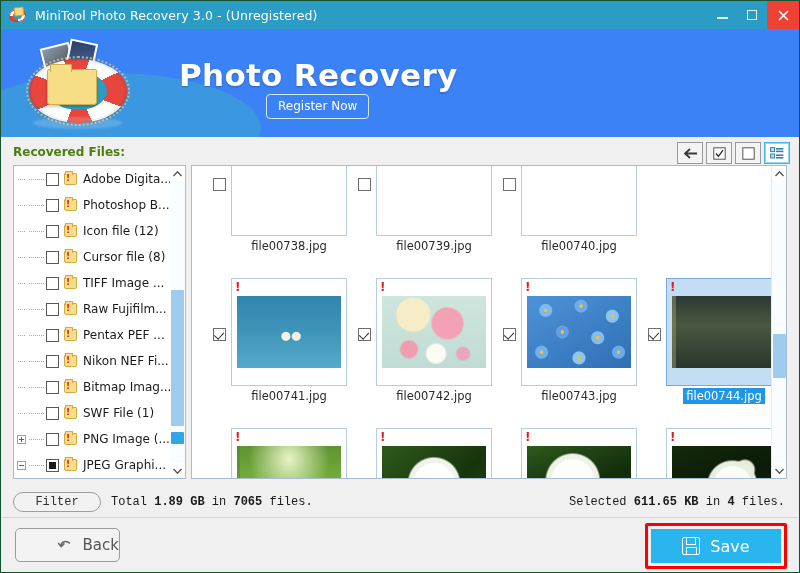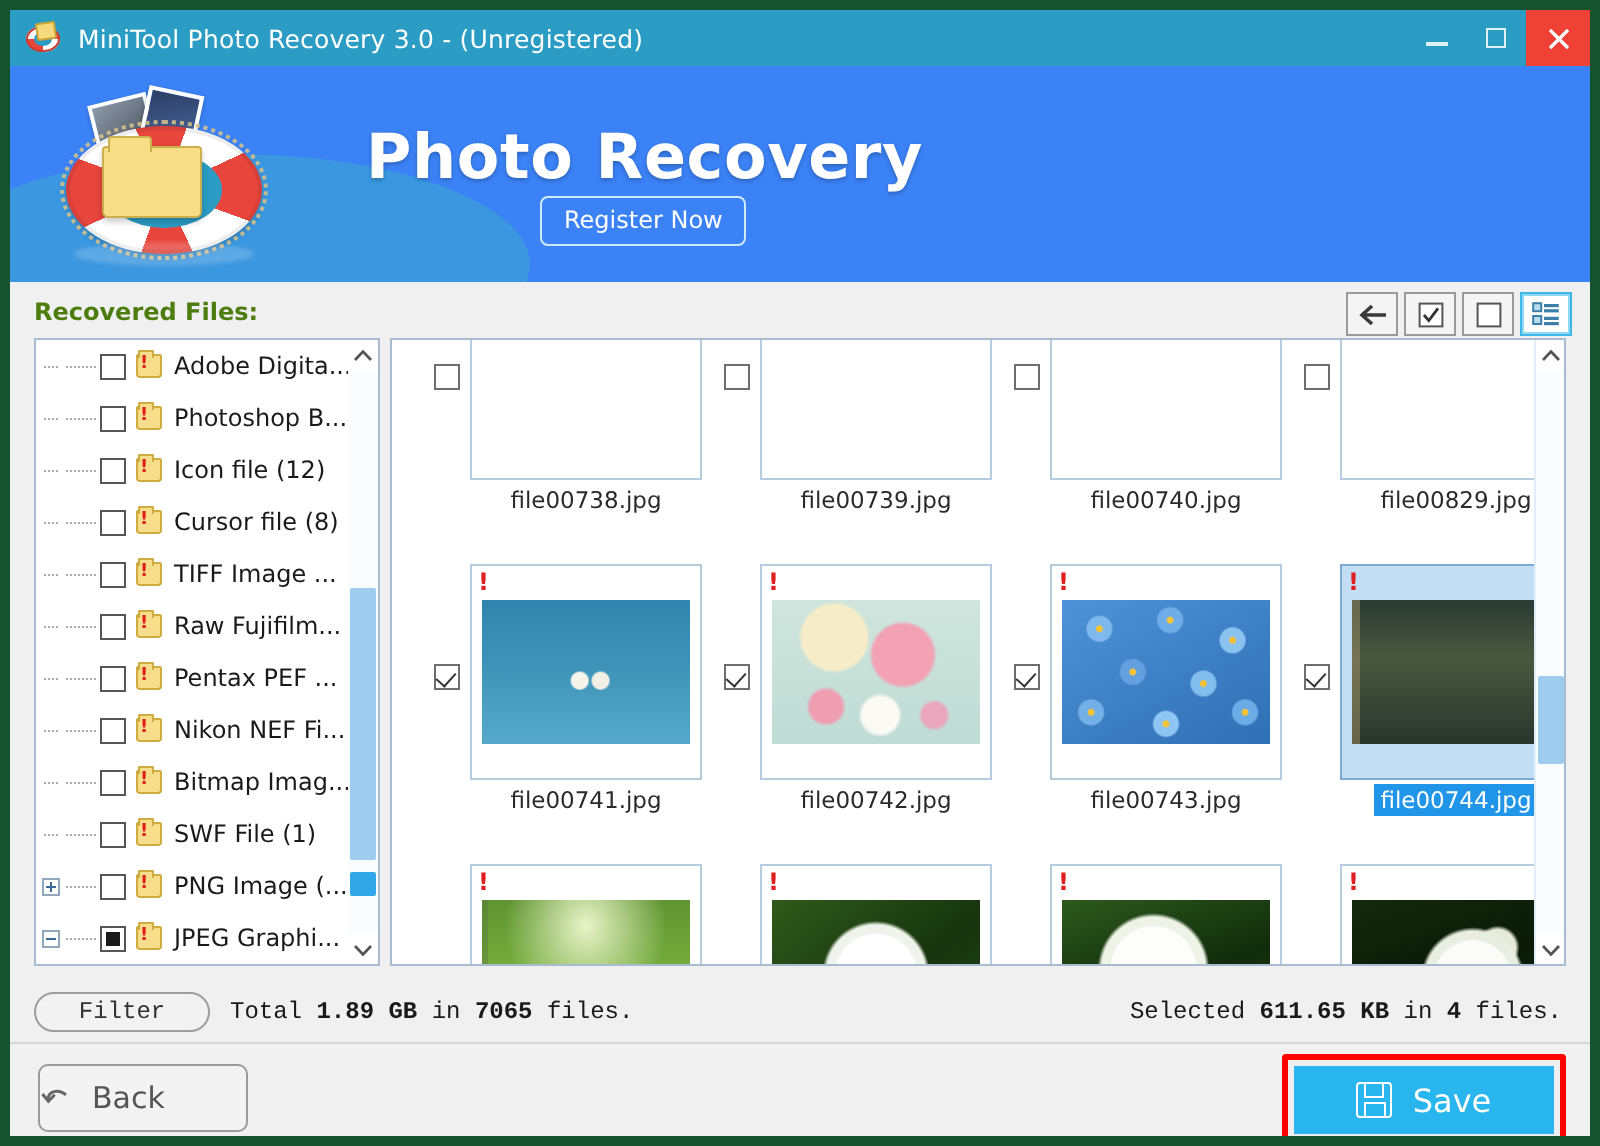--- a/index.html
+++ b/index.html
@@ -5,21 +5,21 @@
   * { box-sizing: border-box; margin:0; padding:0; }
   html,body { width:800px; height:573px; overflow:hidden; }
   body {
     font-family: "DejaVu Sans", "Liberation Sans", sans-serif;
     font-size: 12px;
     background:#f0f0f0;
     color:#1a1a1a;
     -webkit-font-smoothing: antialiased;
   }
   .app { position:relative; width:800px; height:573px; background:#f0f0f0;
-         border:5px solid #14532d; overflow:hidden; }
+         border:1px solid #14532d; overflow:hidden; }
 
   
   .titlebar { height:28px; background:#2b9cc4; display:flex; align-items:center;
               position:relative; }
   .tb-icon { width:20px; height:20px; margin-left:7px; margin-right:7px;
              position:relative; flex:none; }
   .tb-icon .ring { position:absolute; left:1px; top:4px; width:17px; height:13px;
                    border-radius:50%; background:
                    repeating-conic-gradient(#e8453c 0 25%, #ffffff 0 50%);
                    box-shadow:inset 0 0 0 1px #cc3a32; }
@@ -158,21 +158,21 @@
                 justify-content:center; cursor:pointer; }
   .total-txt { position:absolute; left:110px; top:6px; font-size:12px; color:#1a1a1a; }
   .total-txt b { font-weight:bold; }
   .sel-txt { position:absolute; right:14px; top:6px; font-size:12px; color:#1a1a1a; }
 
   
   .footer { position:absolute; left:0; right:0; top:516px; height:57px;
             background:#f0f0f0; border-top:1px solid #d6d6d6; }
   .back-btn { position:absolute; left:14px; top:10px; width:105px; height:34px;
               border:1px solid #9b9b9b; border-radius:5px; background:#f3f3f3;
-              display:flex; align-items:center; justify-content:flex-start; gap:9px;
+              display:flex; align-items:center; justify-content:flex-end; gap:9px;
               font-size:15px; color:#555; cursor:pointer; }
   .save-wrap { position:absolute; right:12px; top:5px; padding:3px;
                border:3px solid #ff0000; border-radius:2px; }
   .save-btn { width:130px; height:34px; background:#29b6ef; border:1px solid #29b6ef;
               display:flex; align-items:center; justify-content:center; gap:10px;
               color:#ffffff; font-size:16px; cursor:pointer; }
   .save-btn .disk { width:18px; height:18px; border:1.8px solid #ffffff; border-radius:2px;
               position:relative; flex:none; }
   .save-btn .disk:before { content:""; position:absolute; left:3px; top:0px; width:8px;
               height:6px; border:1.6px solid #ffffff; border-top:none; }
@@ -432,25 +432,20 @@
               <div class="cell">
                 <div class="box"></div>
                 <div class="cb"></div>
                 <div class="cap"><span>file00739.jpg</span></div>
               </div>
               <div class="cell">
                 <div class="box"></div>
                 <div class="cb"></div>
                 <div class="cap"><span>file00740.jpg</span></div>
               </div>
-              <div class="cell">
-                <div class="box"></div>
-                <div class="cb"></div>
-                <div class="cap"><span>file00829.jpg</span></div>
-              </div>
             </div>
             <div class="frow">
               <div class="cell">
                 <div class="box"></div>
                 <div class="warn">!</div>
                 <div class="thumb" style="background-image: radial-gradient(circle at 47% 56%, rgb(245, 243, 234) 0px, rgb(245, 243, 234) 4px, transparent 5px), radial-gradient(circle at 57% 56%, rgb(242, 239, 228) 0px, rgb(242, 239, 228) 4px, transparent 5px), linear-gradient(rgb(47, 133, 173) 0%, rgb(61, 147, 184) 45%, rgb(86, 169, 201) 100%);"></div>
                 <div class="cb on"></div>
                 <div class="cap"><span>file00741.jpg</span></div>
               </div>
               <div class="cell">

